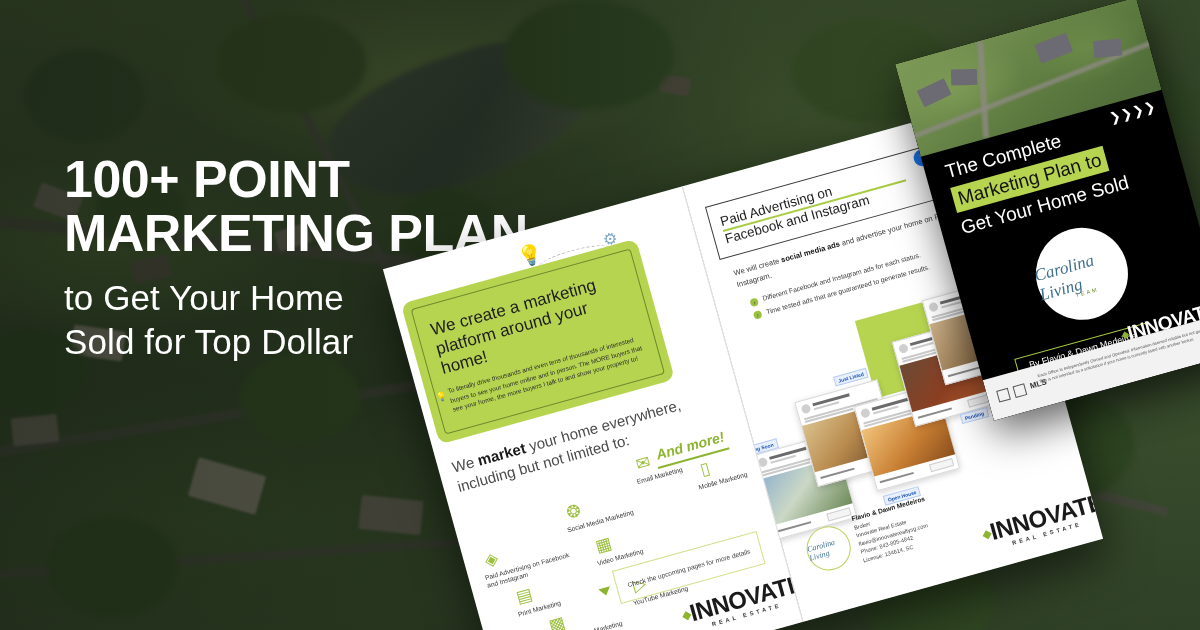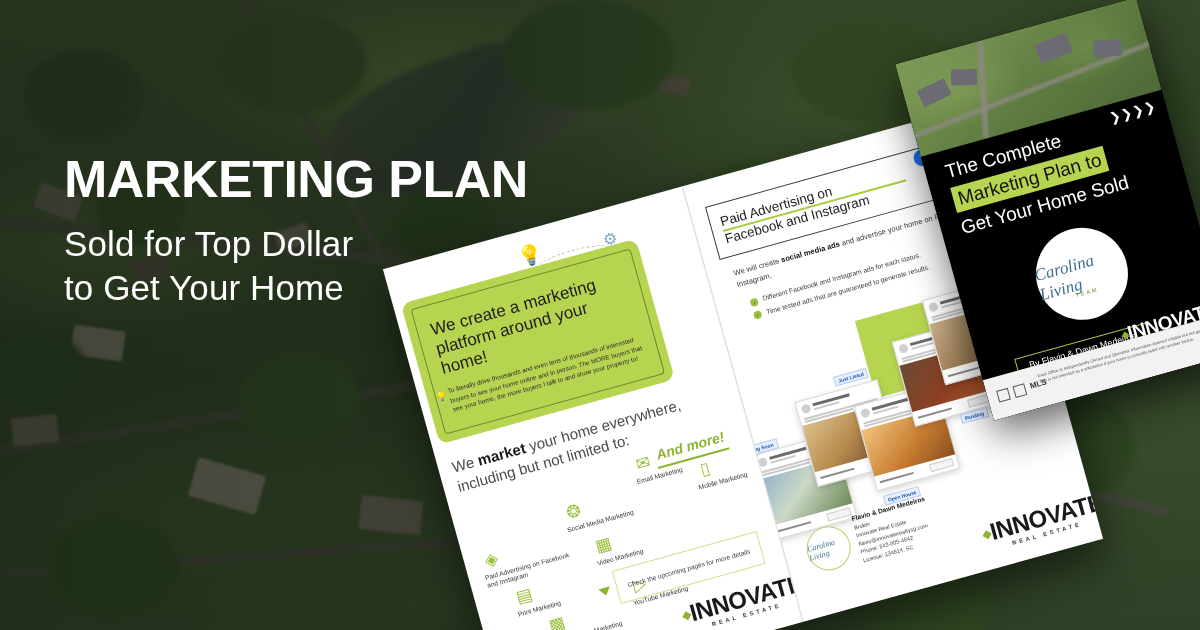--- a/index.html
+++ b/index.html
@@ -314,25 +314,26 @@
     <div class="tree" style="left:82%; top:62%; width:150px; height:110px; background:#3b5a2a;"></div>
     <div class="tree" style="left:4%;  top:82%; width:130px; height:100px; background:#3e5e2c;"></div>
     <div class="tree" style="left:48%; top:86%; width:140px; height:104px; background:#375427;"></div>
     <div class="tree" style="left:72%; top:88%; width:130px; height:98px; background:#41602d;"></div>
 
     <div class="veil"></div>
   </div>
 
   <div class="headline">
     <div class="h-big">
+      <span class="l2">100+ POINT</span>
       <span class="l2">MARKETING PLAN</span>
     </div>
     <div class="h-sub">
+      <span>to Get Your Home</span>
       <span>Sold for Top Dollar</span>
-      <span>to Get Your Home</span>
     </div>
   </div>
 
   <div class="spread">
 
     <div class="page page-left">
 
       <div class="lp-icons">
         <div class="dashline"></div>
         <div class="bulb">💡</div>

